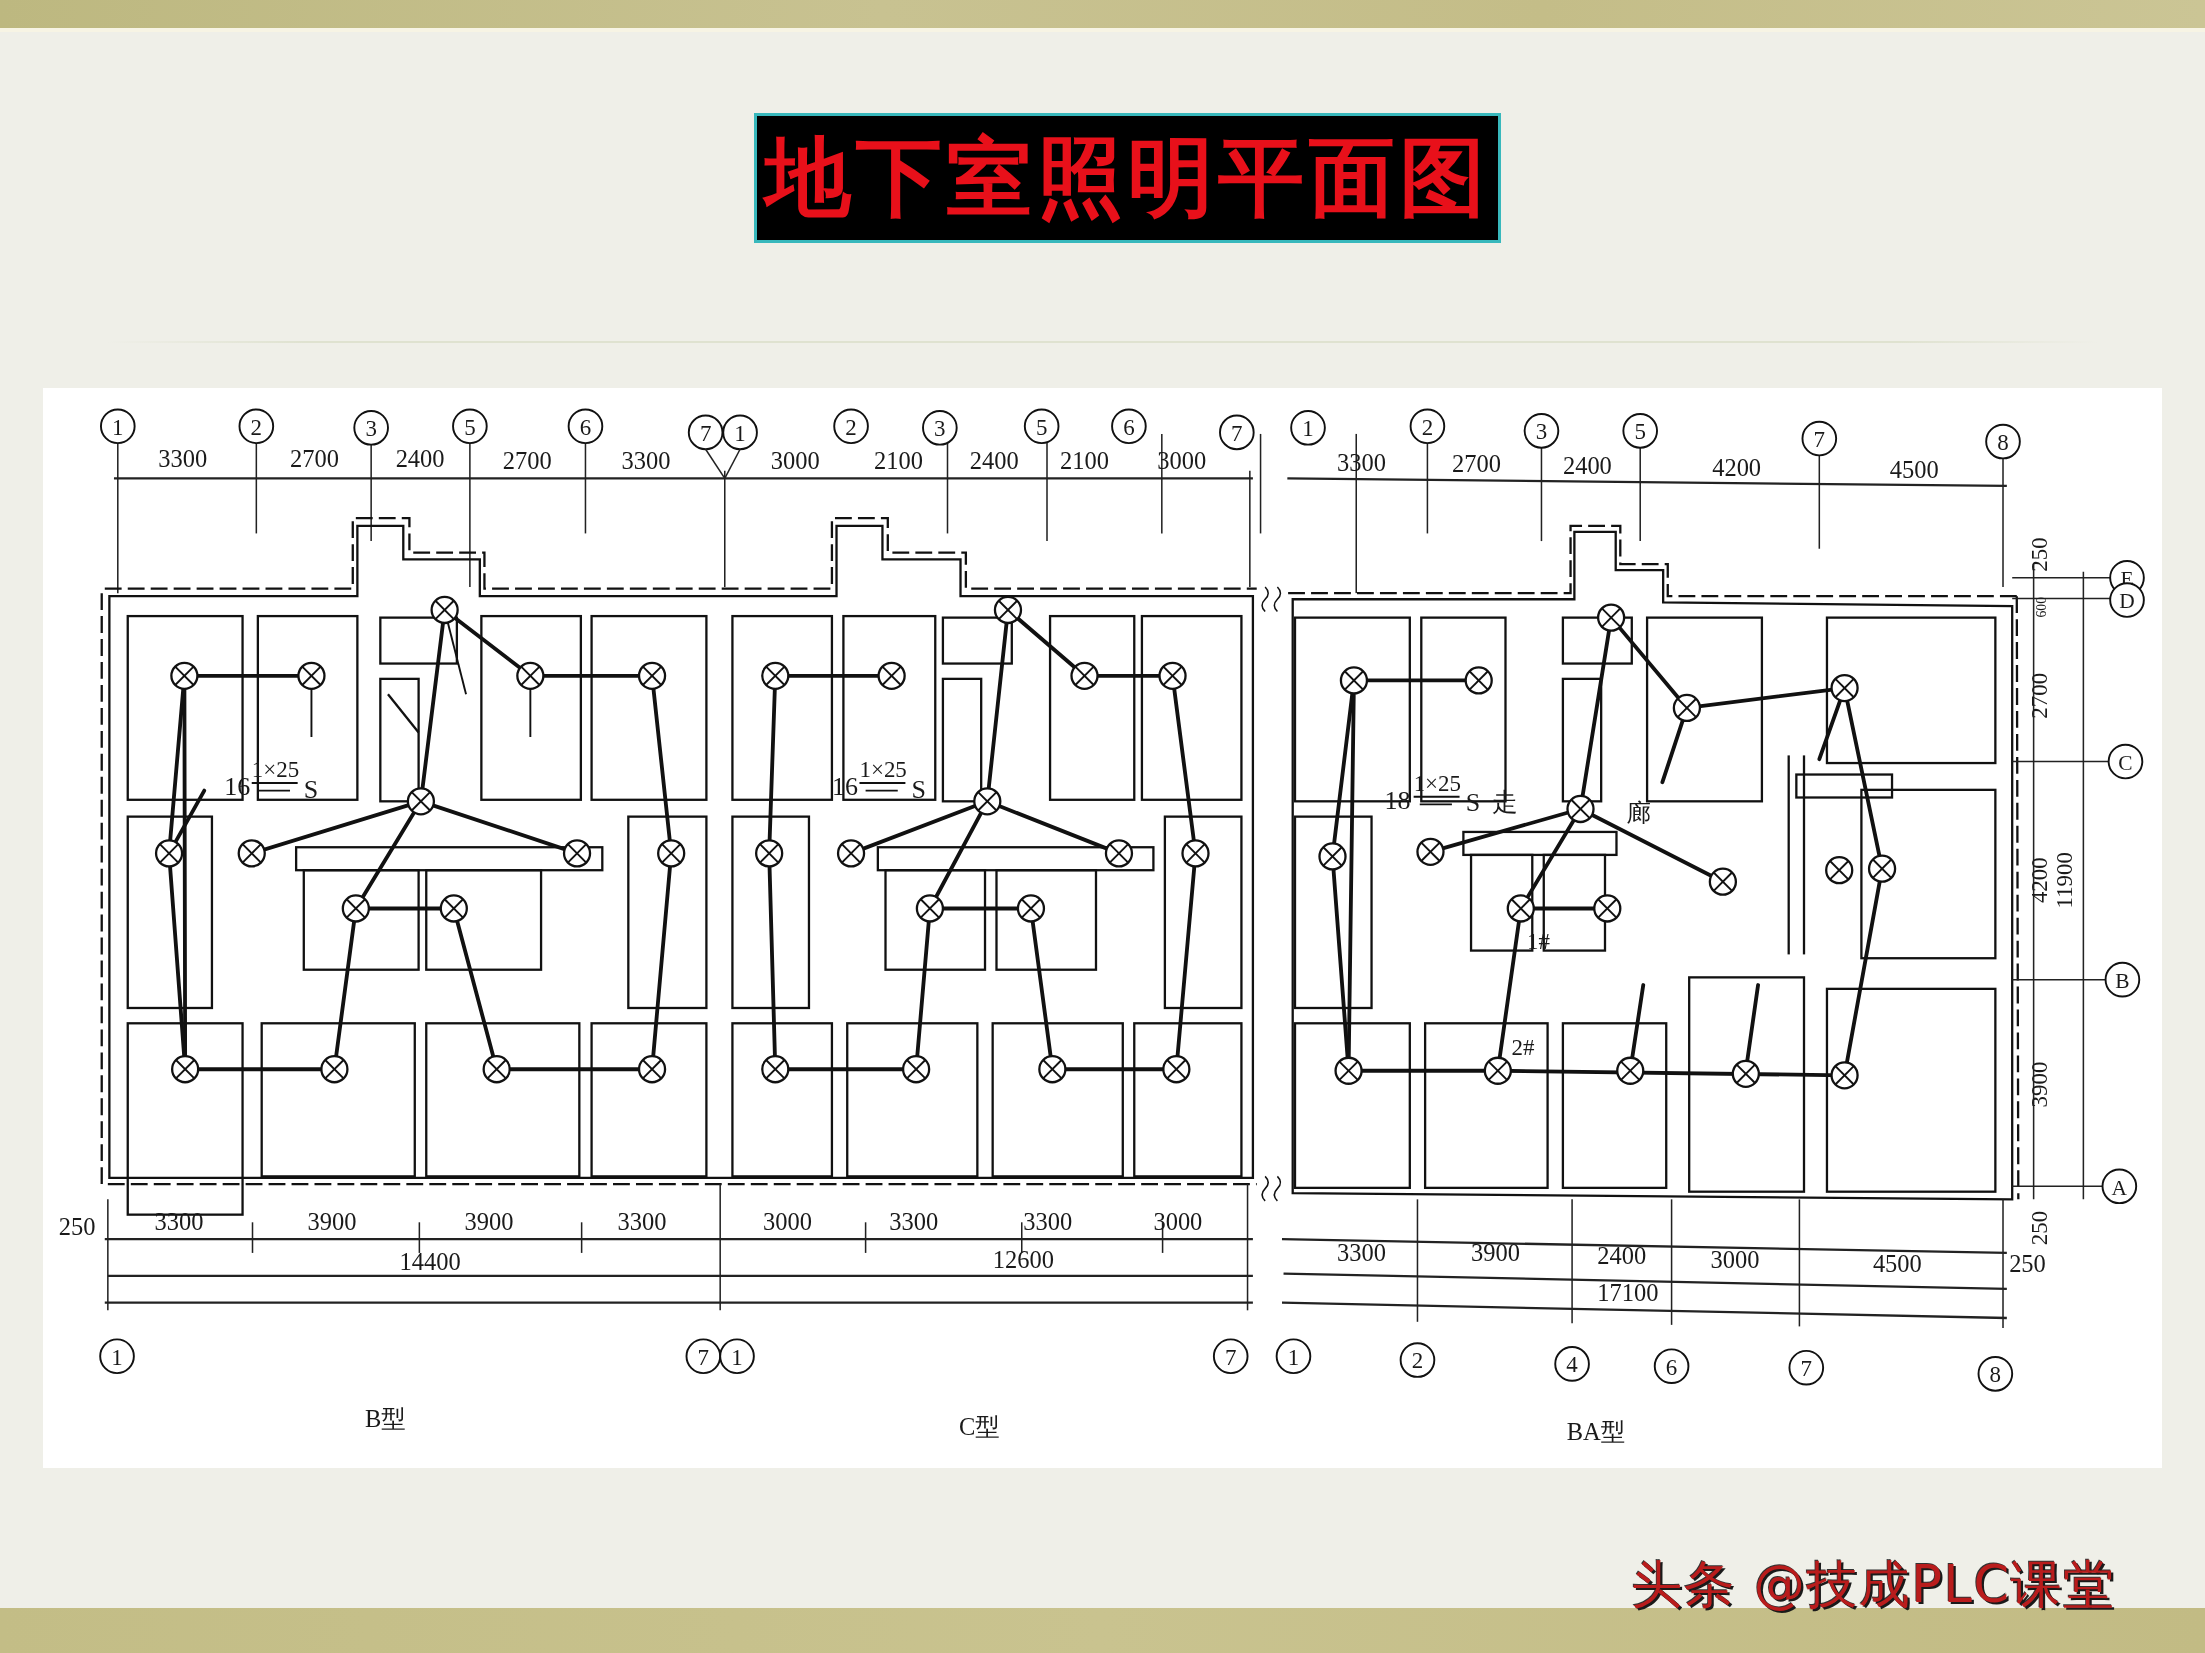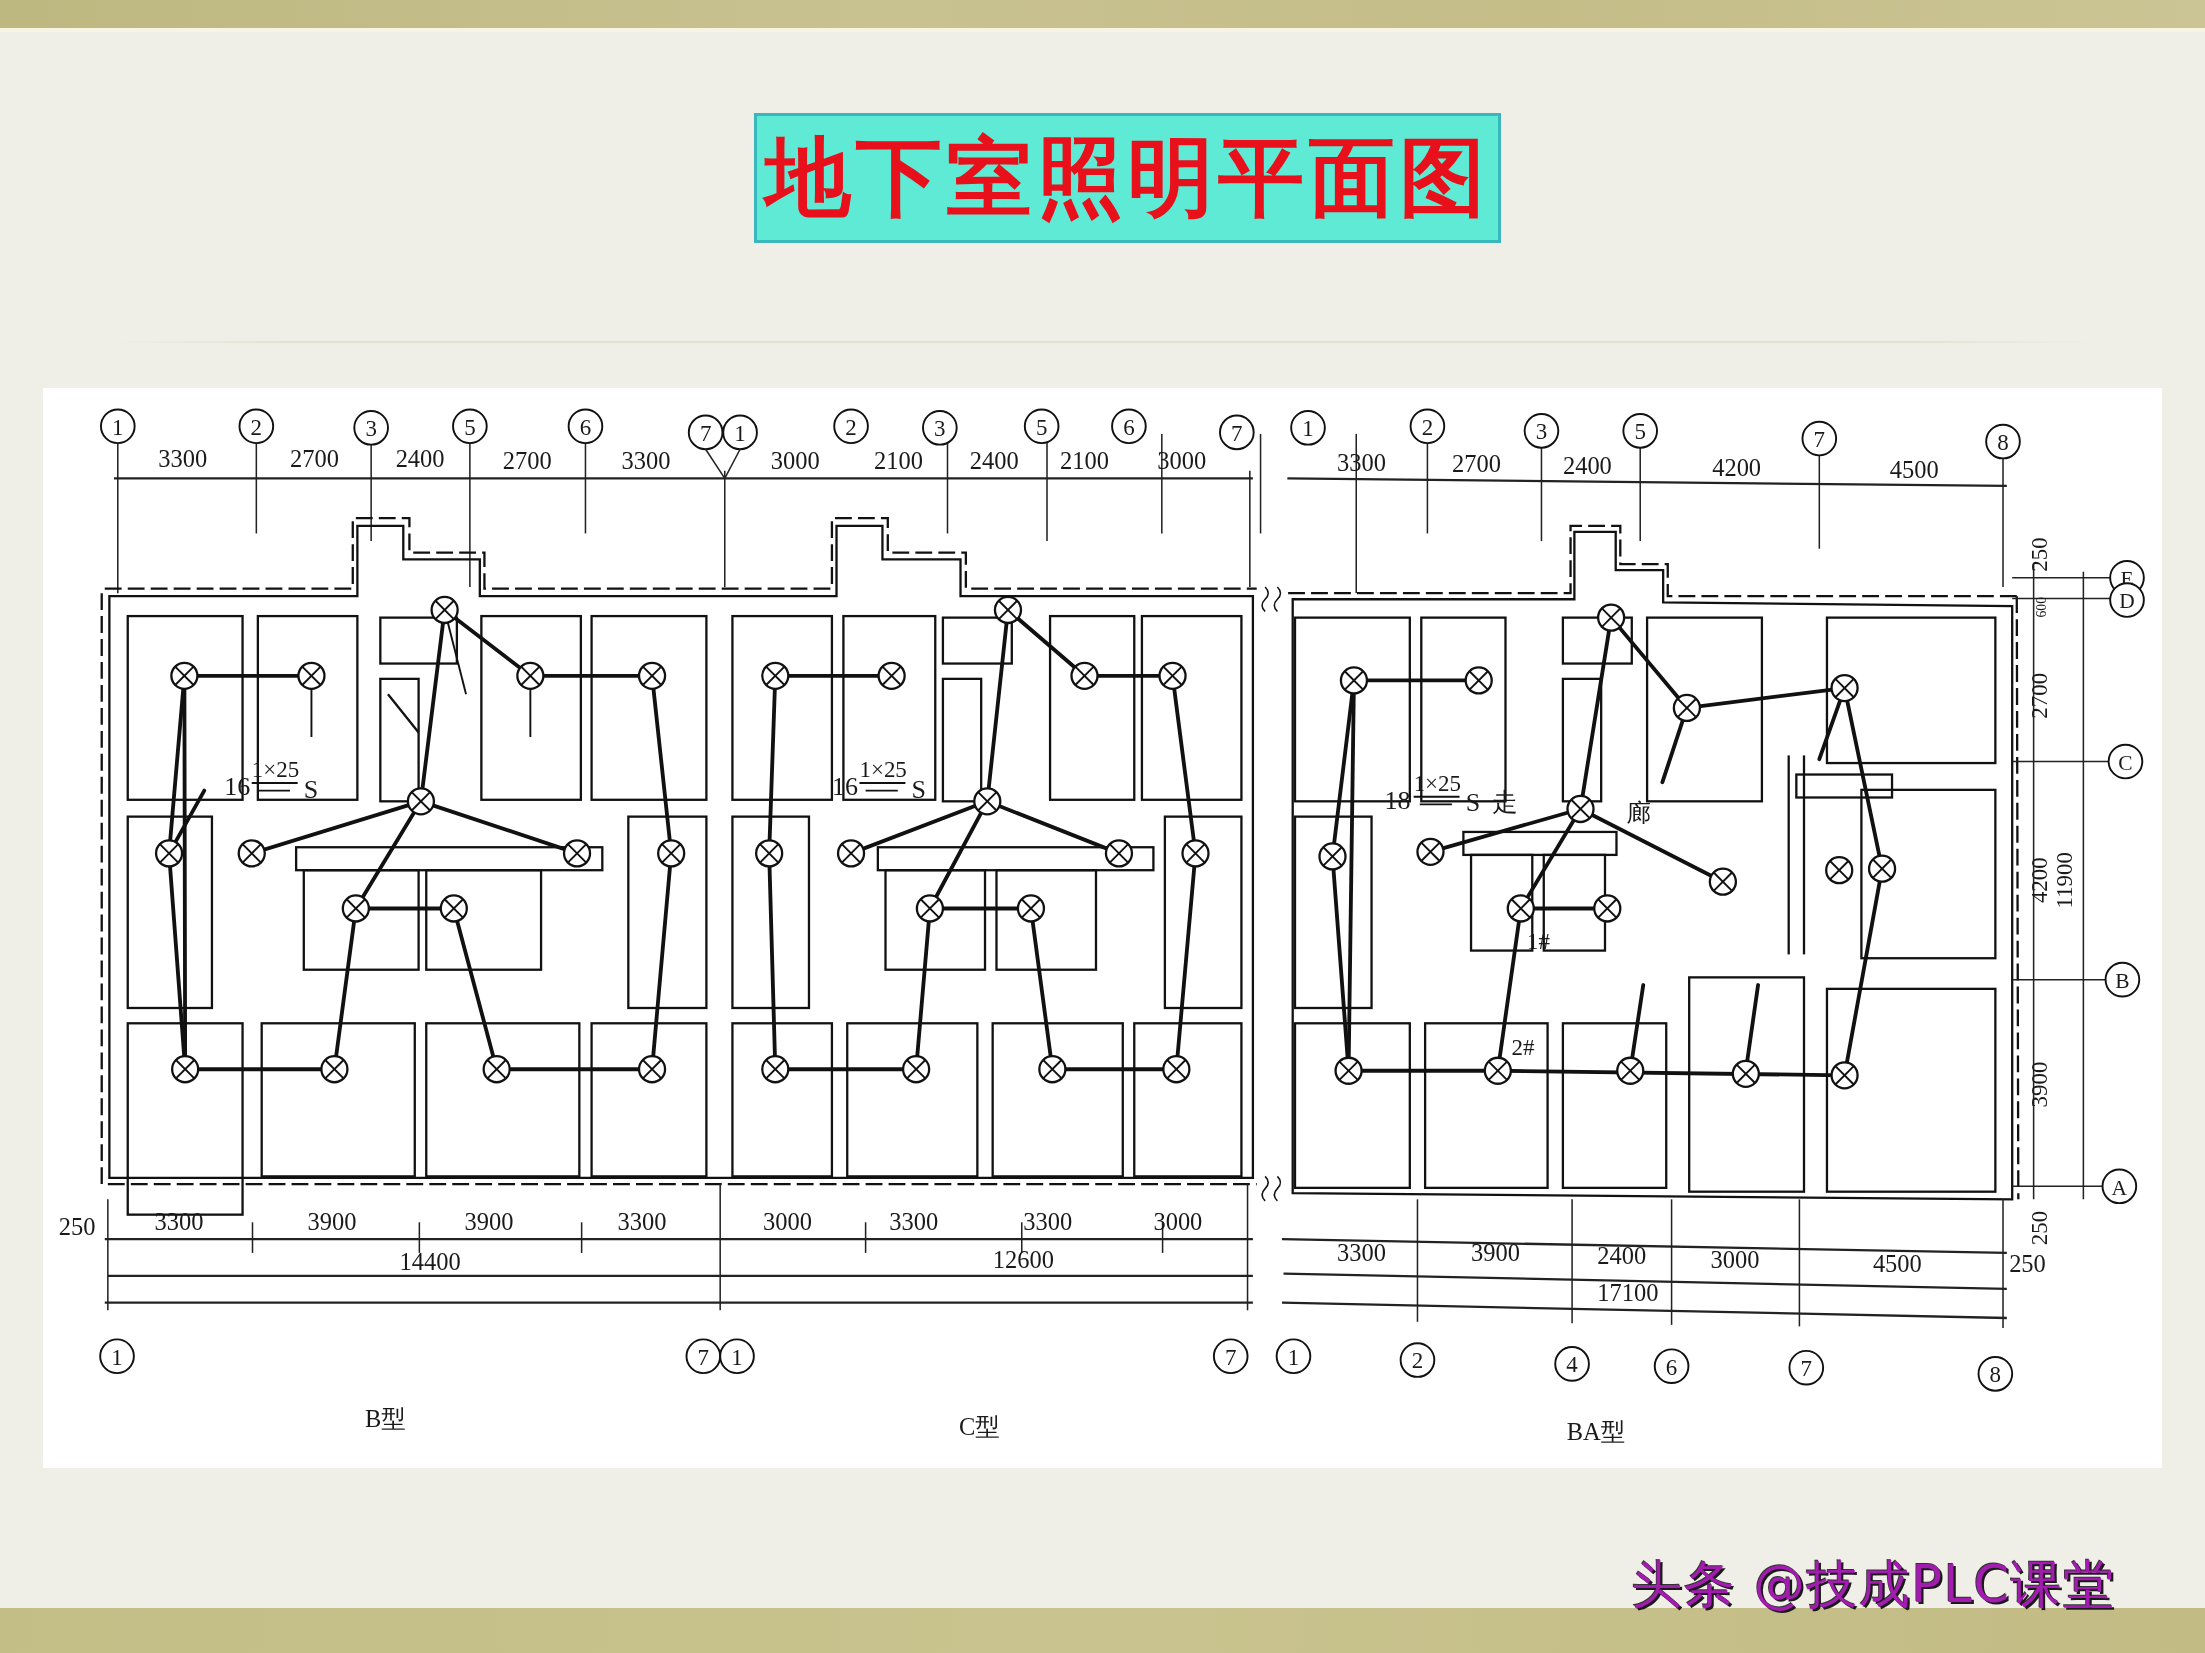--- a/index.html
+++ b/index.html
@@ -4,29 +4,29 @@
 <style>
   html,body{margin:0;padding:0;}
   body{width:2205px;height:1654px;position:relative;overflow:hidden;
        background:#efefe8;font-family:"DejaVu Serif","Liberation Serif",serif;}
   .band-top{position:absolute;left:0;top:0;width:2205px;height:27.6px;
        background:linear-gradient(90deg,#bdb880,#c8c291 40%,#c4bd88 70%,#cbc595);}
   .band-top::after{content:"";position:absolute;left:0;bottom:-4.6px;width:100%;height:4.6px;background:#f7f4e4;}
   .band-bottom{position:absolute;left:0;top:1608px;width:2205px;height:46px;
        background:linear-gradient(90deg,#c3bd86,#c9c38f 50%,#c2bb84);}
   .title-box{position:absolute;left:754px;top:113px;width:747px;height:130px;
-       border:3.8px solid #38b8bc;box-sizing:border-box;background:#5eead4;
+       border:3.8px solid #38b8bc;box-sizing:border-box;background:#000000;
        display:flex;align-items:center;justify-content:center;}
   .title-text{color:#e8101a;font-size:86px;font-weight:bold;letter-spacing:4.6px;
        font-family:"DejaVu Sans","Liberation Sans",sans-serif;}
   .sep-line{position:absolute;left:107px;top:341px;width:1991px;height:2.3px;
        background:linear-gradient(90deg,rgba(220,222,205,0),#dfe2d0 10%,#dfe2d0 90%,rgba(220,222,205,0));}
   .panel{position:absolute;left:43px;top:388px;width:2119px;height:1080px;background:#ffffff;}
   .panel svg{position:absolute;left:0;top:0;}
-  .watermark{position:absolute;left:1631px;top:1551px;font-size:51px;color:#a21caf;
+  .watermark{position:absolute;left:1631px;top:1551px;font-size:51px;color:#b91c1c;
        font-family:"DejaVu Sans","Liberation Sans",sans-serif;
        text-shadow:2.3px 2.3px 0 #1a1a1a,-0.8px -0.8px 0 #333;letter-spacing:1.5px;}
   svg text{font-family:"Liberation Serif","DejaVu Serif",serif;fill:#1a1a1a;}
 </style>
 </head>
 <body>
 
 <div class="band-top"></div>
 <div class="title-box">
   <span class="title-text">地下室照明平面图</span>

